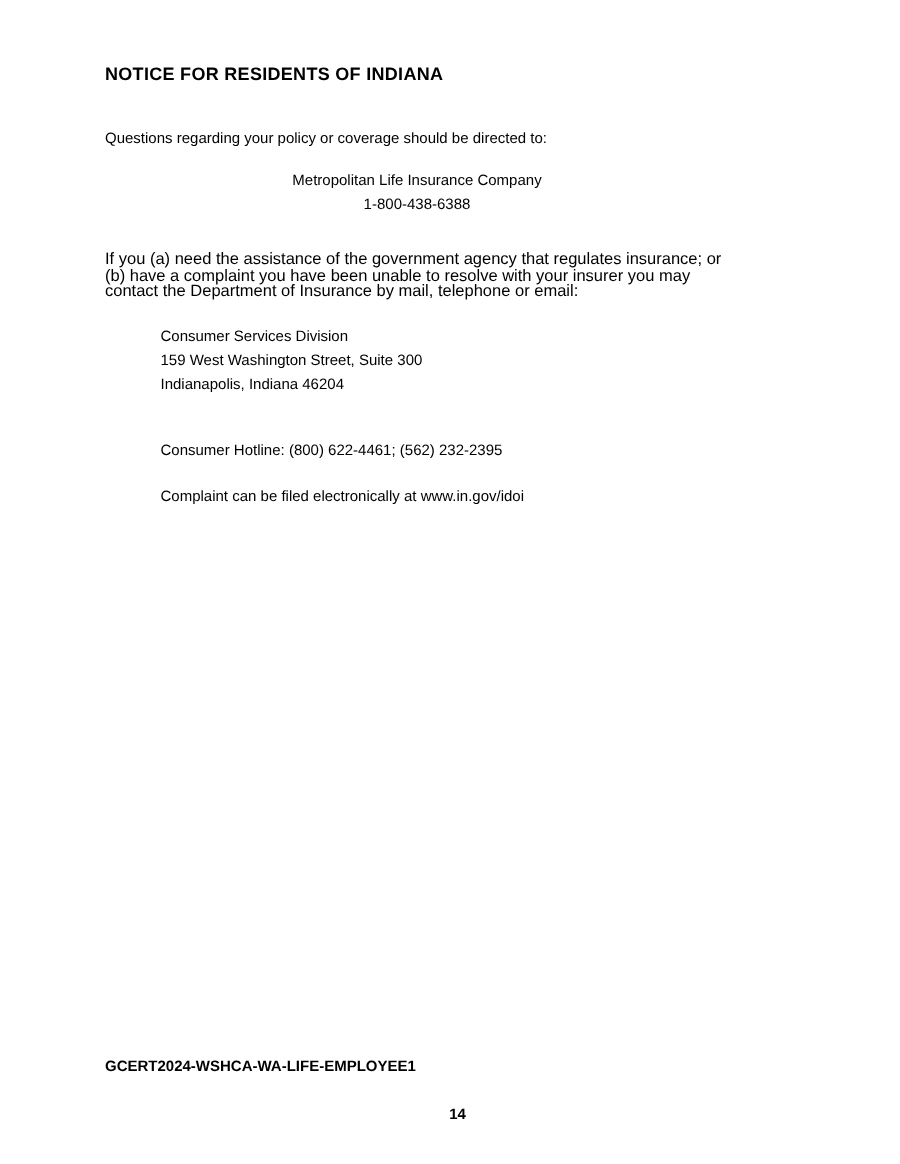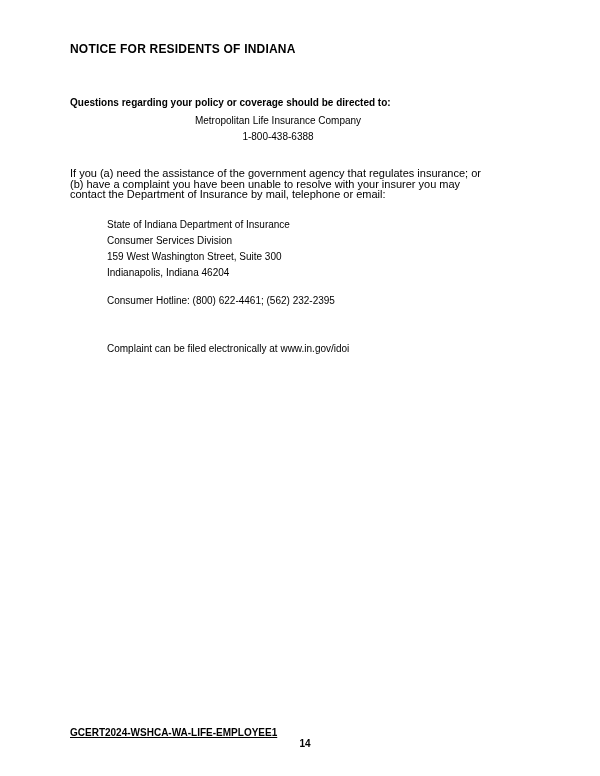--- a/index.html
+++ b/index.html
@@ -29,23 +29,23 @@
     top: 42px;
     font-size: 12px;
     font-weight: bold;
     line-height: 14px;
     letter-spacing: 0.2px;
     white-space: nowrap;
   }
 
   .intro {
     left: 70px;
-    top: 96px;
+    top: 86px;
     font-size: 10px;
-    font-weight: bold;
+    font-weight: normal;
     line-height: 13px;
     white-space: nowrap;
   }
 
   .center-line {
     left: 70px;
     width: 416px;
     text-align: center;
     font-size: 10px;
     font-weight: normal;
@@ -73,34 +73,33 @@
   .hotline {
     left: 107px;
     top: 293px;
     font-size: 10px;
     line-height: 16px;
     white-space: nowrap;
   }
 
   .complaint {
     left: 107px;
-    top: 341px;
+    top: 324px;
     font-size: 10px;
     line-height: 16px;
     white-space: nowrap;
   }
 
   .footer-code {
     left: 70px;
-    top: 727px;
+    top: 706px;
     font-size: 10px;
     font-weight: bold;
     line-height: 12px;
     white-space: nowrap;
-    text-decoration: underline;
   }
 
   .footer-page {
     left: 0;
     top: 738px;
     width: 610px;
     text-align: center;
     font-size: 10px;
     font-weight: bold;
     line-height: 12px;
@@ -115,21 +114,20 @@
 
   <div class="abs intro">Questions regarding your policy or coverage should be directed to:</div>
 
   <div class="abs center-line company-name">Metropolitan Life Insurance Company</div>
 
   <div class="abs center-line company-phone">1-800-438-6388</div>
 
   <div class="abs assistance-paragraph">If you (a) need the assistance of the government agency that regulates insurance; or (b) have a complaint you have been unable to resolve with your insurer you may contact the Department of Insurance by mail, telephone or email:</div>
 
   <div class="abs address-block">
-    <div>State of Indiana Department of Insurance</div>
     <div>Consumer Services Division</div>
     <div>159 West Washington Street, Suite 300</div>
     <div>Indianapolis, Indiana 46204</div>
   </div>
 
   <div class="abs hotline">Consumer Hotline: (800) 622-4461; (562) 232-2395</div>
 
   <div class="abs complaint">Complaint can be filed electronically at www.in.gov/idoi</div>
 
   <div class="abs footer-code">GCERT2024-WSHCA-WA-LIFE-EMPLOYEE1</div>

